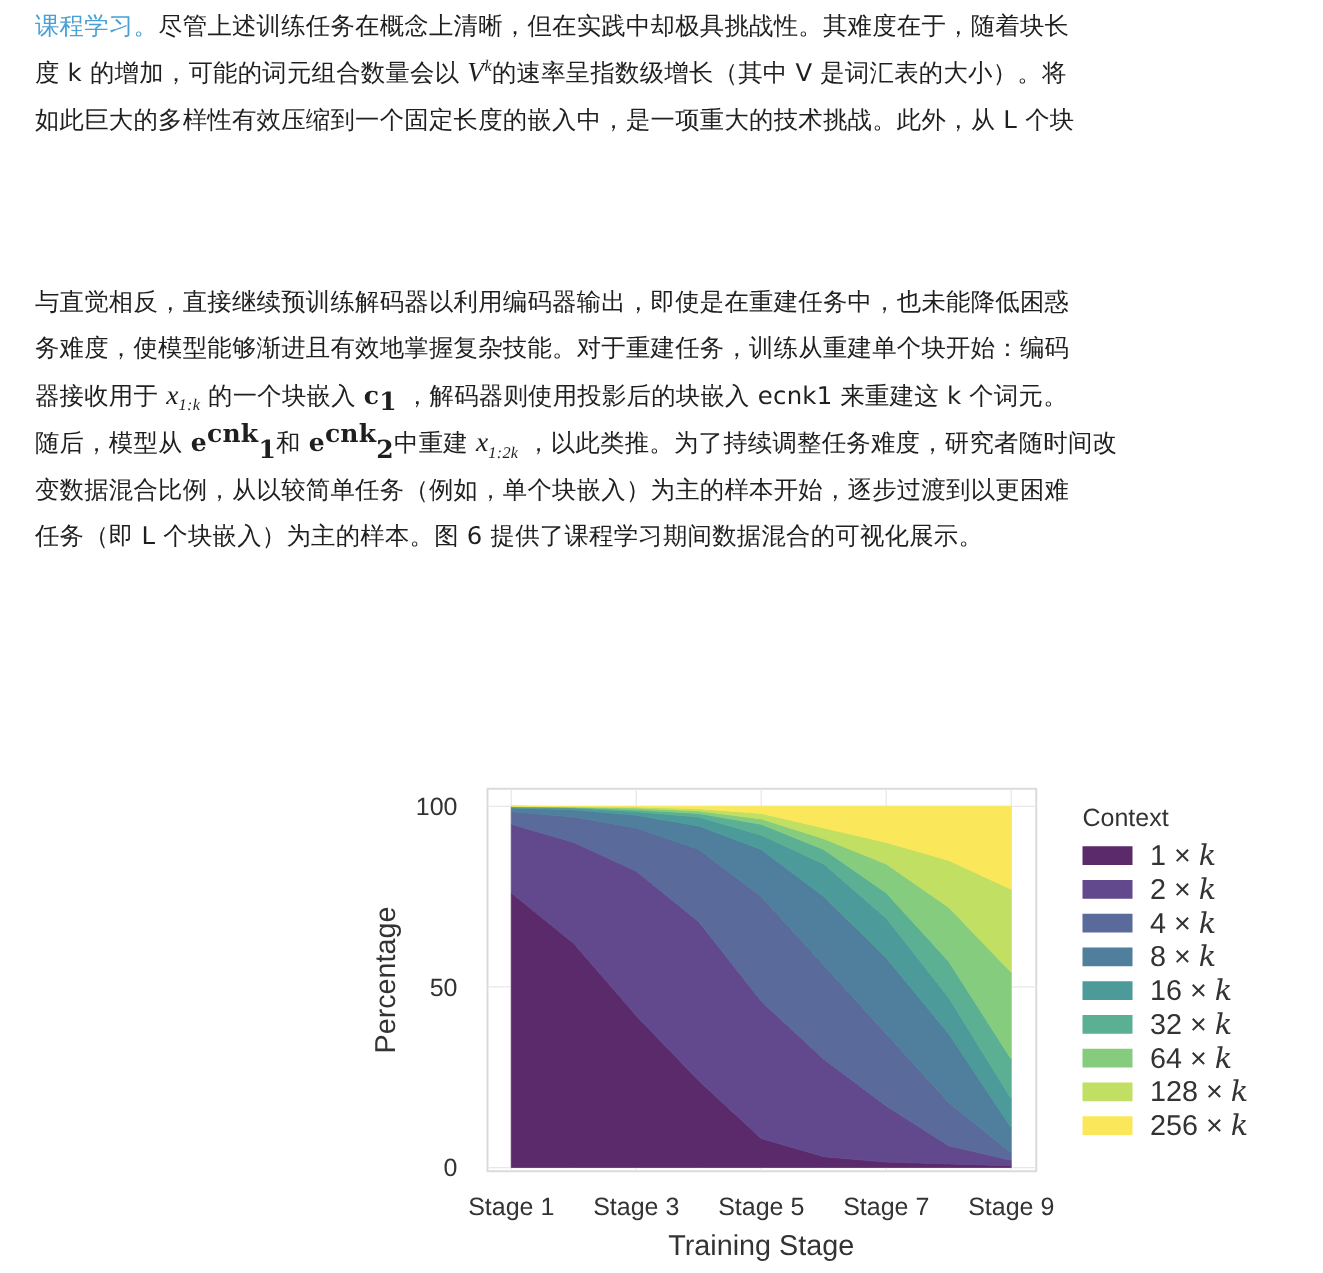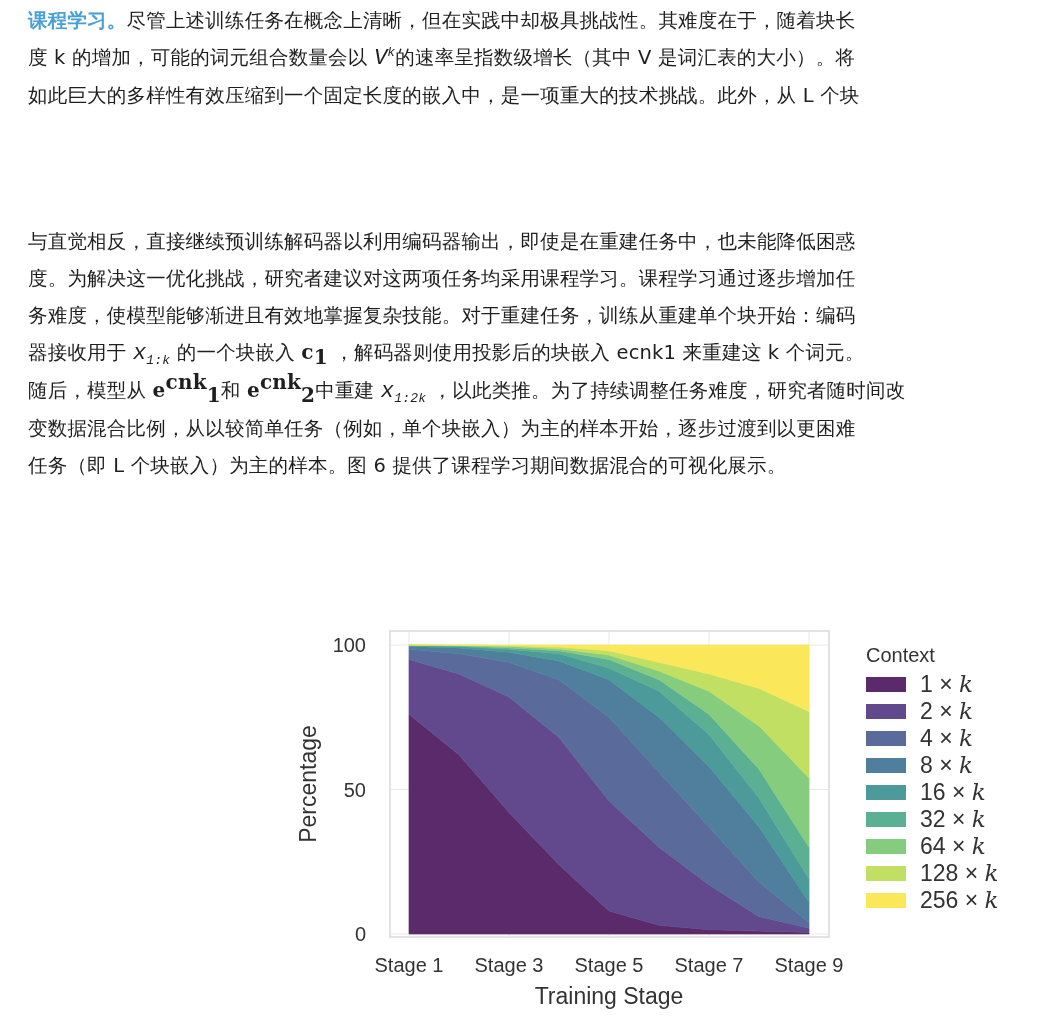--- a/index.html
+++ b/index.html
@@ -2,22 +2,22 @@
 <html><head>
 <meta charset="utf-8">
 <style>
   html, body { margin: 0; padding: 0; background: #ffffff; }
   body { width: 1058px; height: 1018px; position: relative; overflow: hidden;
     font-family: "DejaVu Sans", "Liberation Sans", sans-serif; color: #1f1f1f; }
   .para { position: absolute; left: 28px; width: 995px; font-size: 19.5px; line-height: 37px; letter-spacing: 0.2px; }
   .para p { margin: 0; }
   #p1 { top: 2px; }
   #p2 { top: 223px; }
-  .hl { color: #4aa0d5; font-weight: bold; }
-  .math { font-family: Liberation Mono, monospace; font-style: italic; font-size: 22px; }
+  .hl { color: #4aa0d5; font-weight: normal; }
+  .math { font-family: Liberation Serif, serif; font-style: italic; font-size: 22px; }
   .mathb { font-family: "DejaVu Serif", "Liberation Serif", serif; font-weight: bold; font-size: 20px; }
   .mathr { font-family: "DejaVu Serif", "Liberation Serif", serif; font-size: 20px; }
   sup, sub { font-size: 13px; line-height: 0; }
   .chart { position: absolute; left: 280px; top: 620px; width: 740px; height: 398px; }
   .chart svg { position: absolute; left: 0; top: 0; }
   .legend { position: absolute; left: 586px; top: 24px; width: 140px; font-family: "Liberation Sans", sans-serif; }
   .legend-title { font-size: 20px; color: #333; text-align: left; width: 110px; margin-bottom: 4px; }
   .legend-item { display: flex; align-items: center; height: 27px; }
   .legend-swatch { width: 40px; height: 15px; margin-right: 14px; }
   .legend-label { font-size: 23px; color: #333; }
@@ -27,21 +27,20 @@
 <body>
 
 <div id="p1" class="para">
   <p><span class="hl">课程学习。</span><span>尽管上述训练任务在概念上清晰，但在实践中却极具挑战性。其难度在于，随着块长</span></p>
   <p><span>度 k 的增加，可能的词元组合数量会以 </span><span class="math"><span>V</span><sup>k</sup></span><span>的速率呈指数级增长（其中 V 是词汇表的大小）。将</span></p>
   <p>如此巨大的多样性有效压缩到一个固定长度的嵌入中，是一项重大的技术挑战。此外，从 L 个块</p>
 </div>
 
 <div id="p2" class="para">
   <p>与直觉相反，直接继续预训练解码器以利用编码器输出，即使是在重建任务中，也未能降低困惑</p>
-  <p>度。为解决这一优化挑战，研究者建议对这两项任务均采用课程学习。课程学习通过逐步增加任</p>
   <p>务难度，使模型能够渐进且有效地掌握复杂技能。对于重建任务，训练从重建单个块开始：编码</p>
   <p><span>器接收用于 </span><span class="math"><span>x</span><sub>1:k</sub></span><span> 的一个块嵌入 </span><span class="mathb"><span>c</span><sub class="mathr">1</sub></span><span> ，解码器则使用投影后的块嵌入 ecnk1 来重建这 k 个词元。</span></p>
   <p><span>随后，模型从 </span><span class="mathb"><span>e</span><sup class="mathr">cnk</sup><sub class="mathr">1</sub></span><span>和 </span><span class="mathb"><span>e</span><sup class="mathr">cnk</sup><sub class="mathr">2</sub></span><span>中重建 </span><span class="math"><span>x</span><sub>1:2k</sub></span><span> ，以此类推。为了持续调整任务难度，研究者随时间改</span></p>
   <p>变数据混合比例，从以较简单任务（例如，单个块嵌入）为主的样本开始，逐步过渡到以更困难</p>
   <p>任务（即 L 个块嵌入）为主的样本。图 6 提供了课程学习期间数据混合的可视化展示。</p>
 </div>
 
 <div class="chart">
   <svg id="chart-svg" width="740" height="398">
       <rect x="110" y="11" width="439" height="306" fill="#fff" stroke="#d9d9d9" stroke-width="1.5"></rect>

